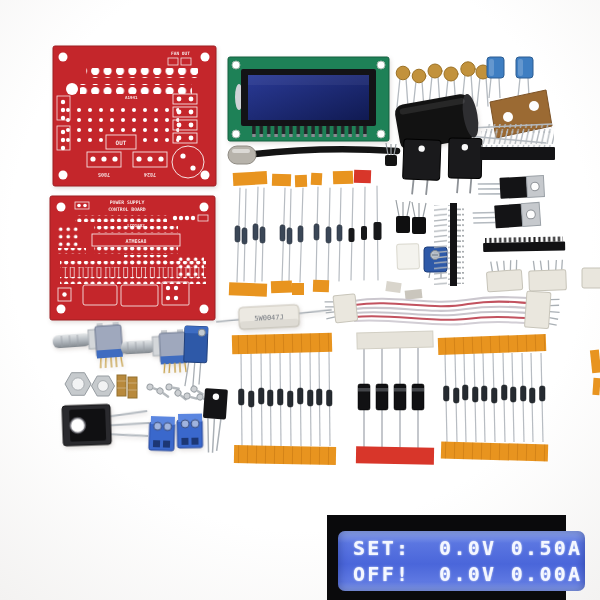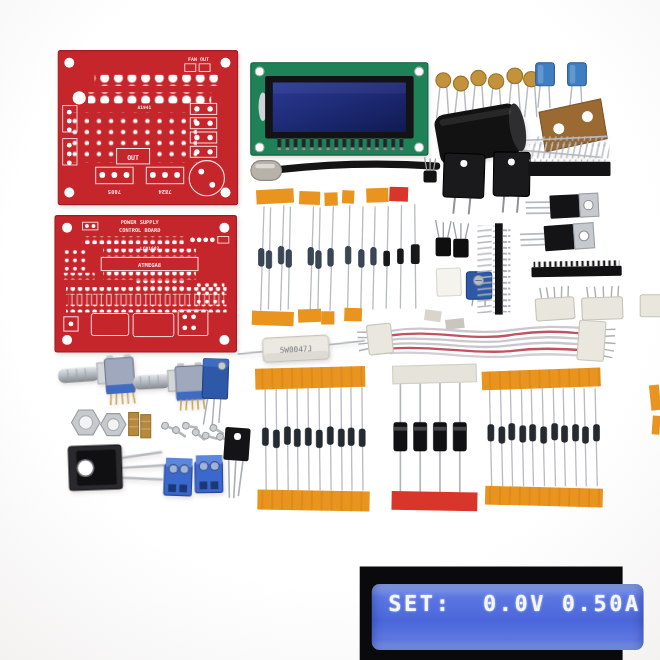--- a/index.html
+++ b/index.html
@@ -588,15 +588,16 @@
         </g>
 </g>
 
 <rect x="591" y="350" width="9" height="23" fill="#e8941f" transform="rotate(-6 595 361)"></rect>
 <rect x="593" y="378" width="7" height="17" fill="#e8941f" transform="rotate(4 596 386)"></rect>
 </svg>
 
 <div class="lcd-inset">
   <div class="lcd-screen">
     <div class="lcd-line first">SET:  0.0V 0.50A</div>
+    <div class="lcd-line">OFF!  0.0V 0.00A</div>
   </div>
 </div>
 </div>
 
 </body></html>

